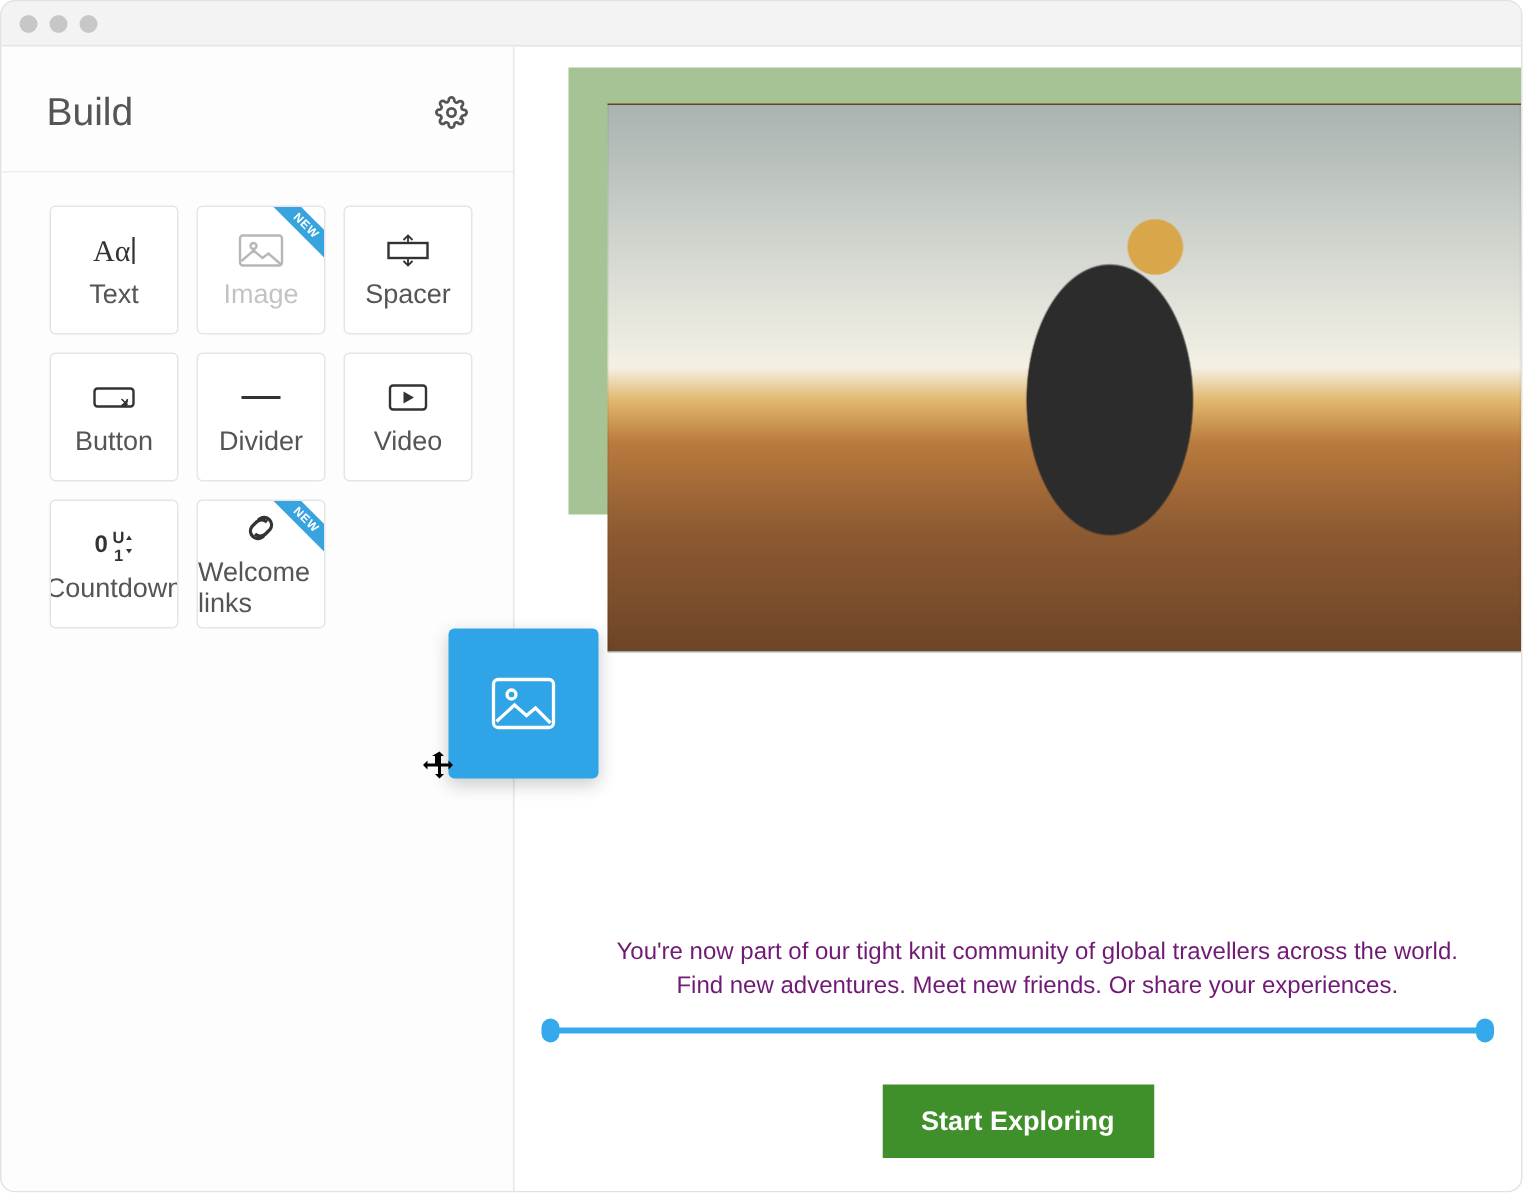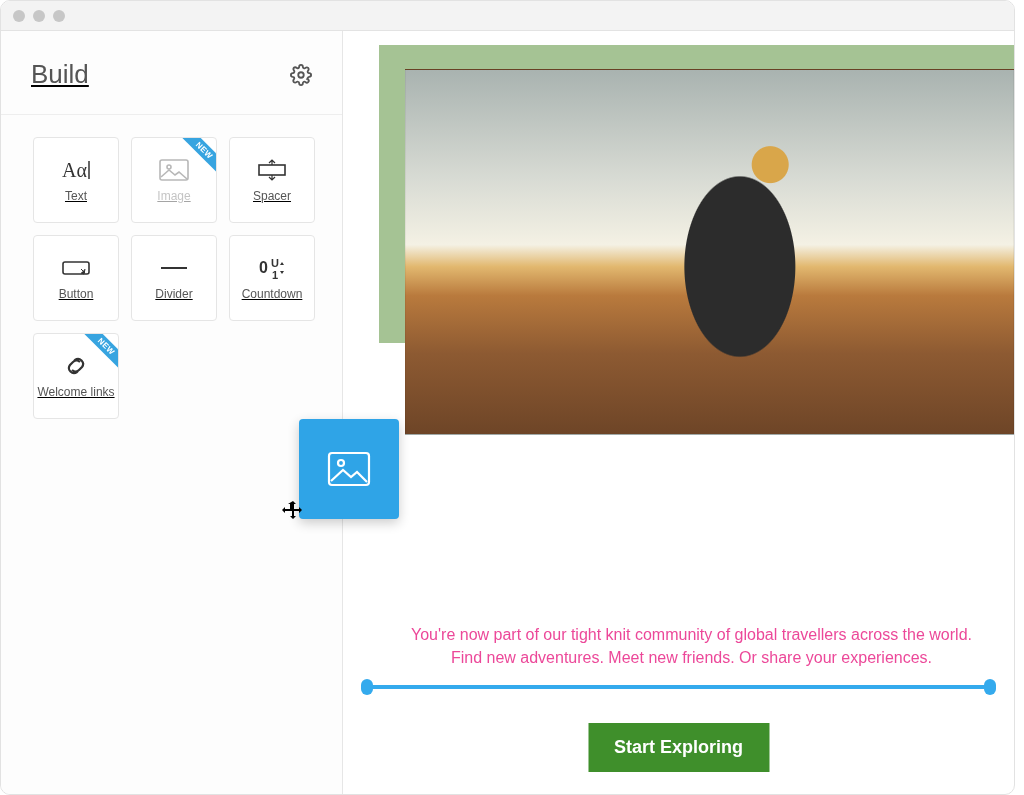--- a/index.html
+++ b/index.html
@@ -23,21 +23,21 @@
 .titlebar {
   height: 30px;
   background: #f3f3f3;
   border-bottom: 1px solid #e3e3e3;
   display: flex;
   align-items: center;
   padding: 0 12px;
   gap: 8px;
 }
 .dot { width: 12px; height: 12px; border-radius: 50%; background: #c7c7c7; }
-.main { display: flex; flex: 1; overflow: hidden; text-decoration: underline; }
+.main { display: flex; flex: 1; overflow: hidden; }
 .sidebar {
   width: 342px;
   border-right: 1px solid #e6e6e6;
   background: #fdfdfd;
   display: flex;
   flex-direction: column;
 }
 .sidebar-header {
   display: flex;
   justify-content: space-between;
@@ -68,21 +68,21 @@
   align-items: center;
   justify-content: center;
   gap: 6px;
   cursor: grab;
   position: relative;
   overflow: hidden;
 }
 .block.faded .block-icon { opacity: 0.35; }
 .block.faded .block-label { opacity: 0.35; }
 .block-icon { width: 34px; height: 26px; display: flex; align-items: center; justify-content: flex-end; }
-.block-label { font-size: 12px; color: #555; }
+.block-label { font-size: 18px; color: #555; }
 .ribbon {
   position: absolute;
   top: 6px;
   right: -18px;
   transform: rotate(45deg);
   background: #37a4e0;
   color: #fff;
   font-size: 8px;
   font-weight: 700;
   letter-spacing: 0.5px;
@@ -132,21 +132,21 @@
   color: #3f8f2b;
   line-height: 1.15;
 }
 .subtext {
   position: absolute;
   top: 592px;
   left: 60px;
   right: 34px;
   text-align: center;
   font-size: 16px;
-  color: #ec4899;
+  color: #701a75;
   line-height: 1.45;
 }
 .drop-indicator {
   position: absolute;
   top: 654px;
   left: 22px;
   right: 22px;
   height: 4px;
   background: #34aaed;
   border-radius: 2px;
@@ -264,20 +264,29 @@
 
         <div class="block">
           <div class="block-icon">
             <svg viewBox="0 0 34 26" width="34" height="26">
                 <line x1="4" y1="13" x2="30" y2="13" stroke="#333" stroke-width="2"></line>
               </svg>
           </div>
           <div class="block-label">Divider</div>
         </div>
 
+        <div class="block">
+          <div class="block-icon">
+            <svg viewBox="0 0 34 26" width="34" height="26" fill="none" stroke="#333" stroke-width="1.6">
+                <rect x="5" y="5" width="24" height="16" rx="2"></rect>
+                <path d="M14 9l7 4-7 4z" fill="#333" stroke="none"></path>
+              </svg>
+          </div>
+          <div class="block-label">Video</div>
+        </div>
 
         <div class="block">
           <div class="block-icon">
             <svg viewBox="0 0 34 26" width="34" height="26">
                 <text x="4" y="18" font-family="Arial" font-size="16" font-weight="600" fill="#333">0</text>
                 <text x="16" y="12" font-family="Arial" font-size="11" font-weight="600" fill="#333">U</text>
                 <text x="17" y="24" font-family="Arial" font-size="11" font-weight="600" fill="#333">1</text>
                 <path d="M27 7l-2 3h4z M27 19l2-3h-4z" fill="#333"></path>
               </svg>
           </div>

